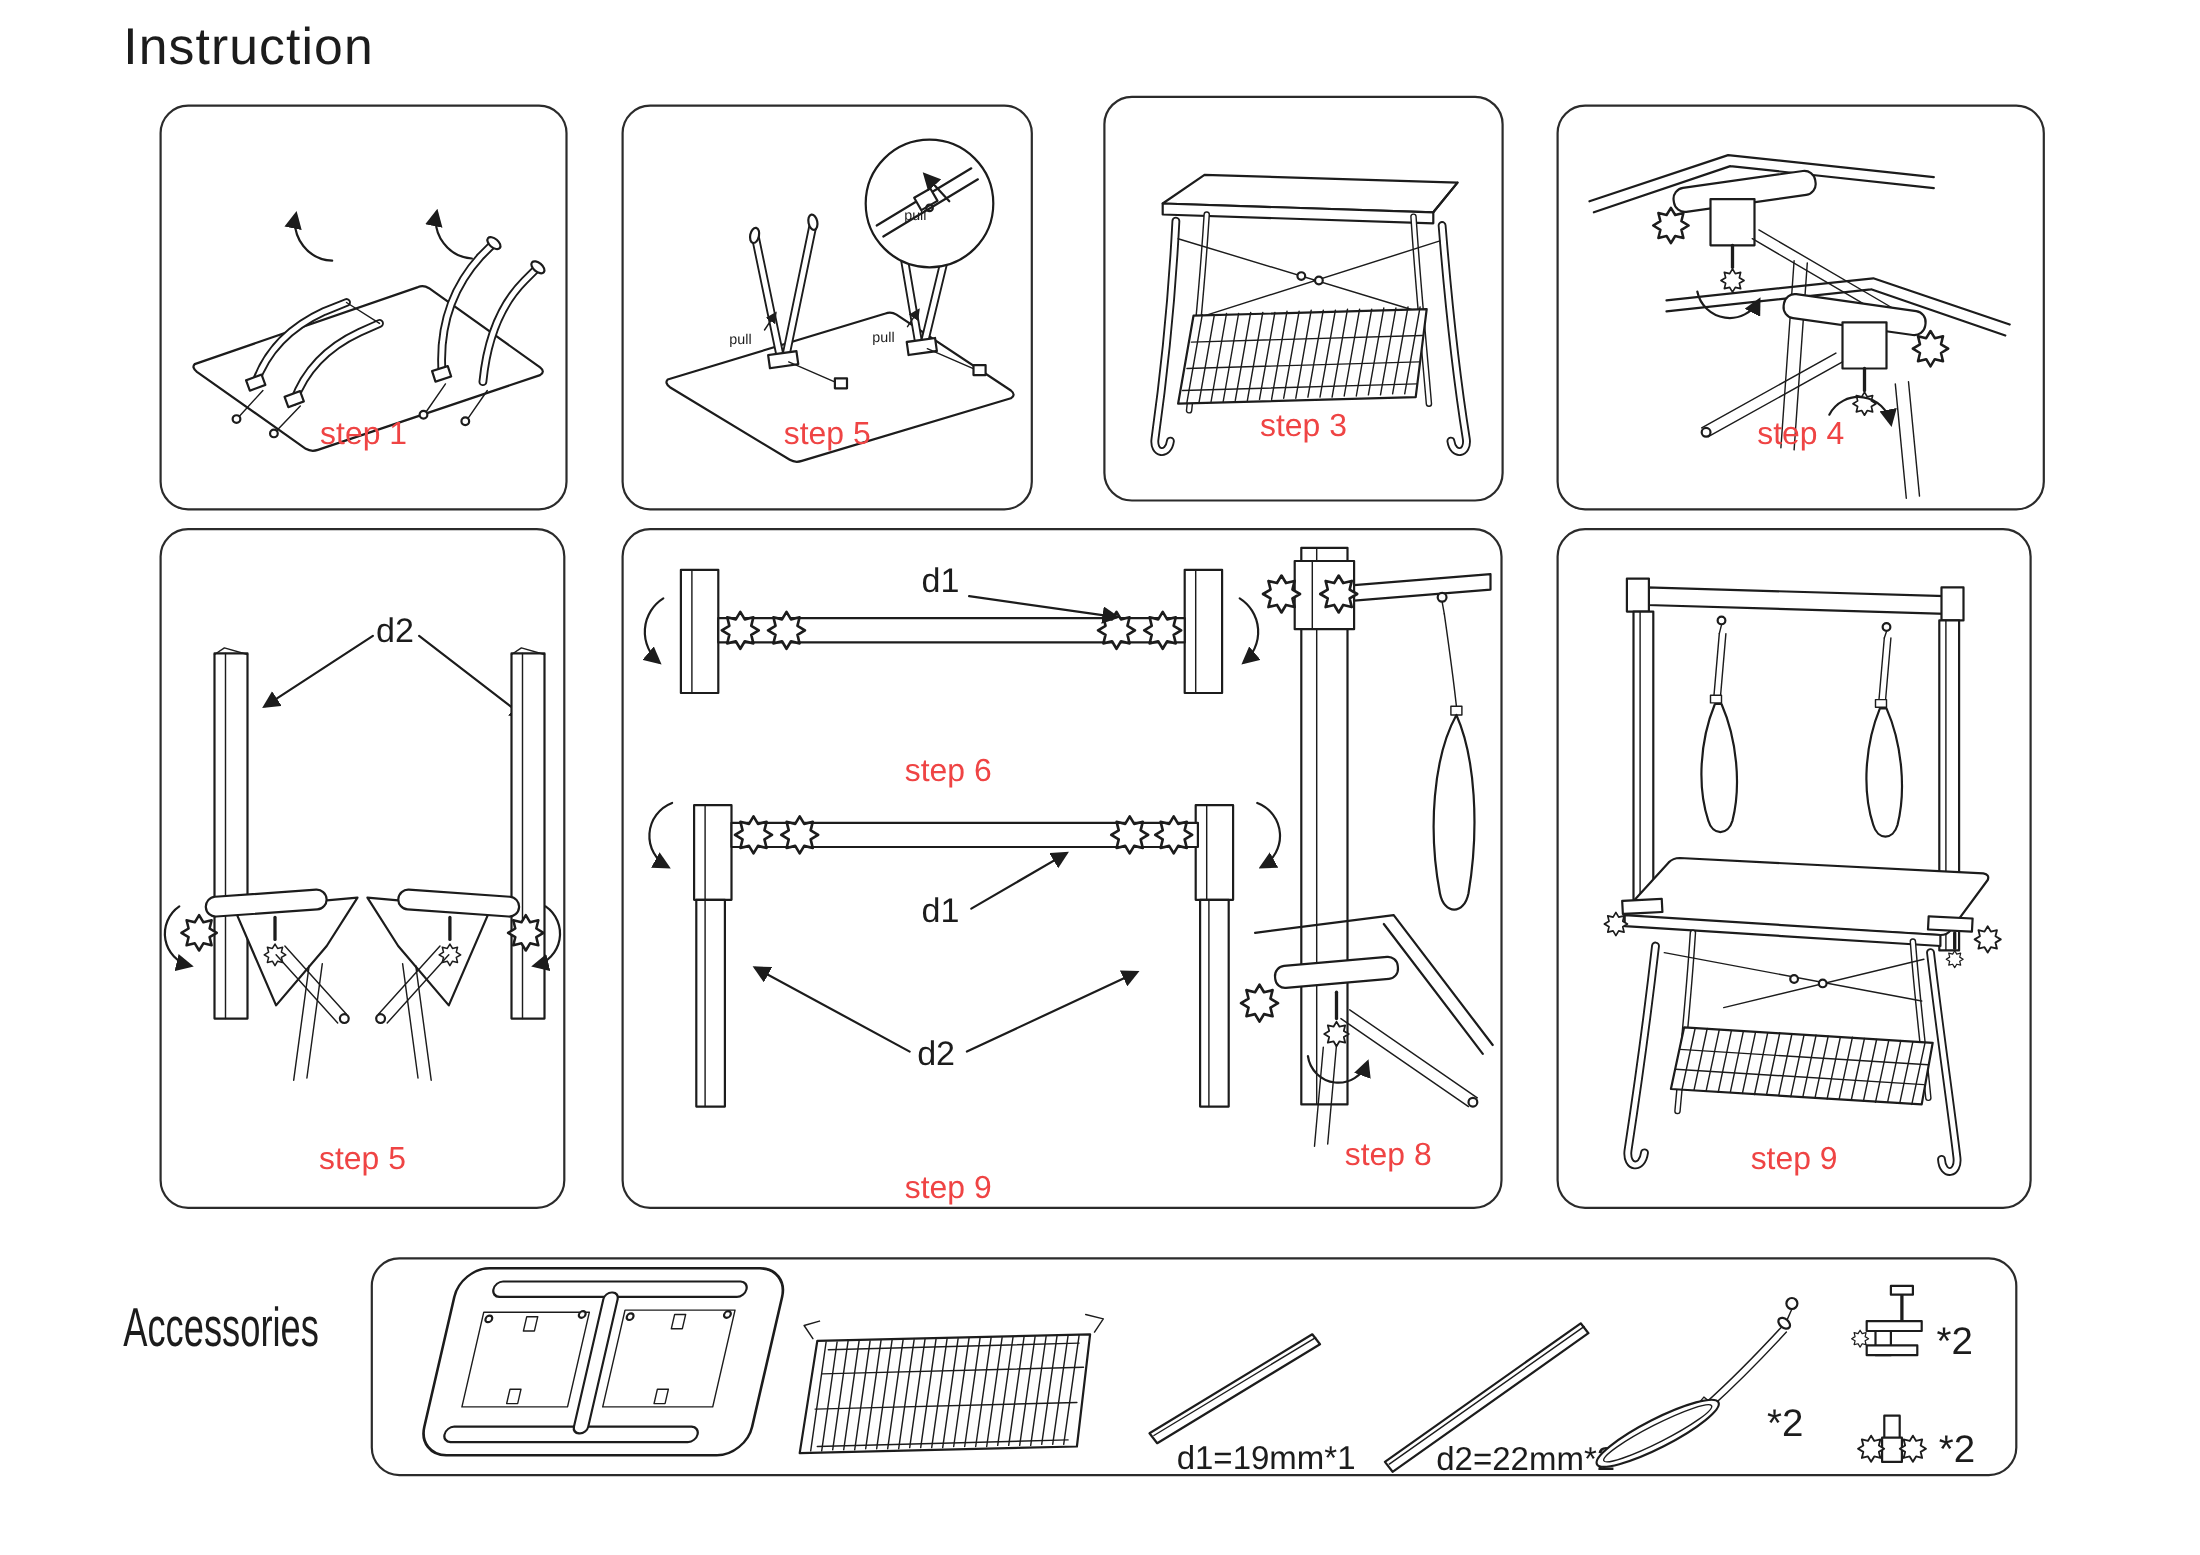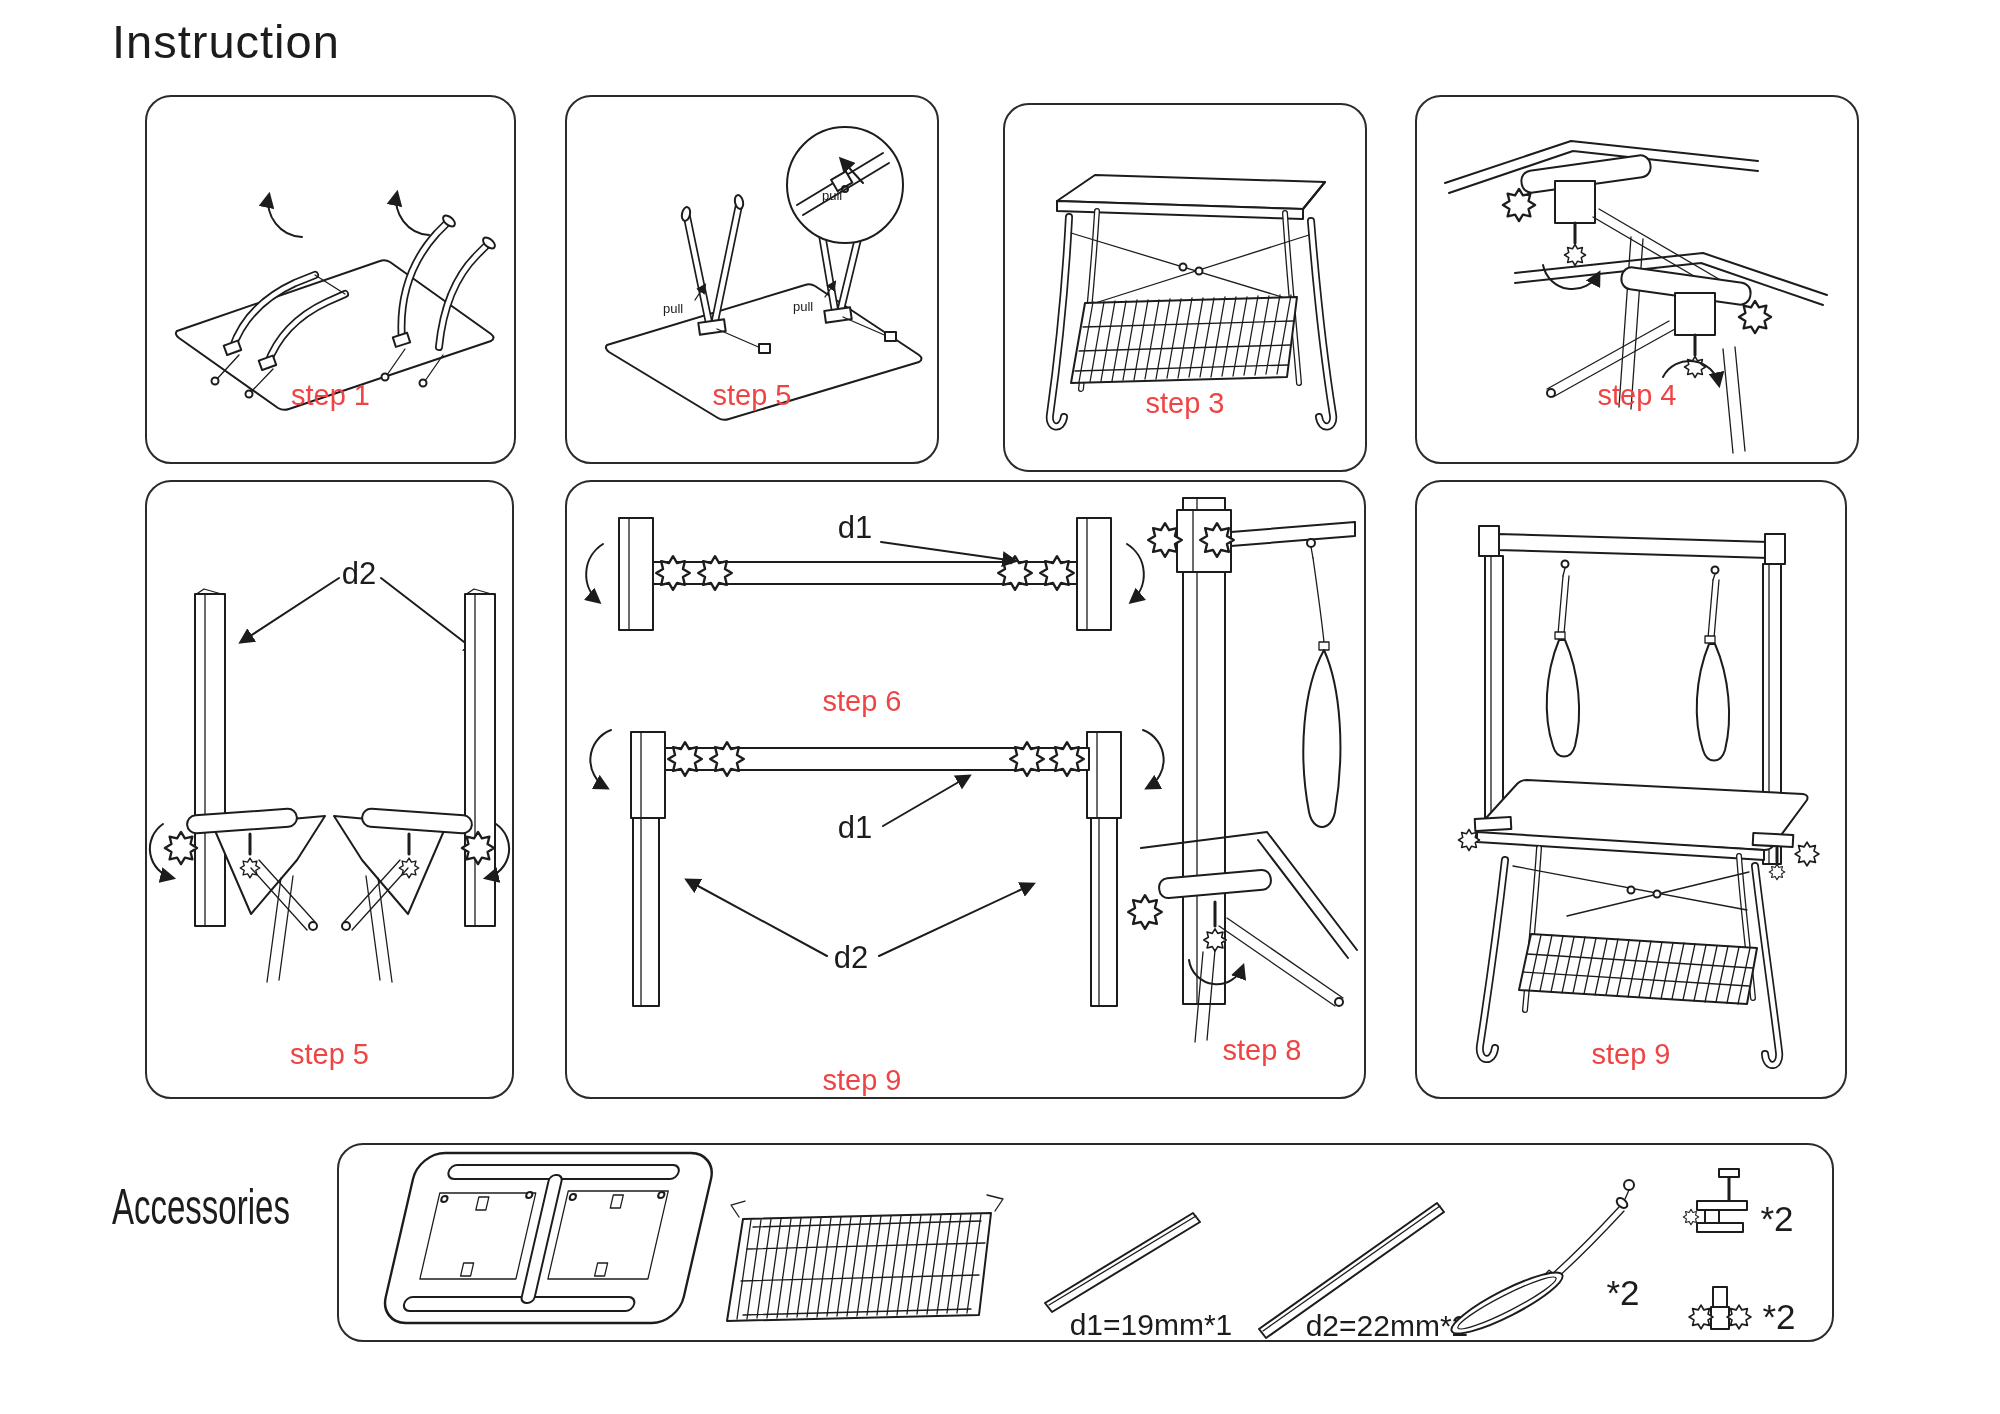--- a/index.html
+++ b/index.html
@@ -123,21 +123,21 @@
         <path d="M230 108 L316 56 M236 118 L322 66"></path>
         <rect class="fw" x="266" y="78" width="17" height="13" transform="rotate(-30 274 84)"></rect>
         <circle cx="278" cy="92" r="3"></circle>
         <path d="M296 86 L274 62" marker-end="url(#ar2)"></path>
         <text class="pull" x="255" y="103">pull</text>
       </g>
     </svg>
     <div class="step-label" style="top:282px;">step 5</div>
   </div>
 
-  <div class="panel" style="left:1003px;top:103px;width:360px;height:365px;">
+  <div class="panel" style="left:1003px;top:87px;width:360px;height:365px;">
     <svg class="d" viewBox="0 0 360 365">
       <g>
         <path class="fw" d="M52 96 L90 70 L320 77 L298 104 Z"></path>
         <path class="fw" d="M52 96 L298 104 L298 114 L52 106 Z"></path>
         <path d="M298 104 L320 77"></path>
       </g>
       <g>
         <path class="to" d="M64 112 C60 190 52 260 45 310 C43 324 57 326 59 312"></path>
           <path class="ti" d="M64 112 C60 190 52 260 45 310 C43 324 57 326 59 312"></path>
         <path class="to" d="M306 116 C312 190 320 260 328 310 C330 324 316 326 314 312"></path>

